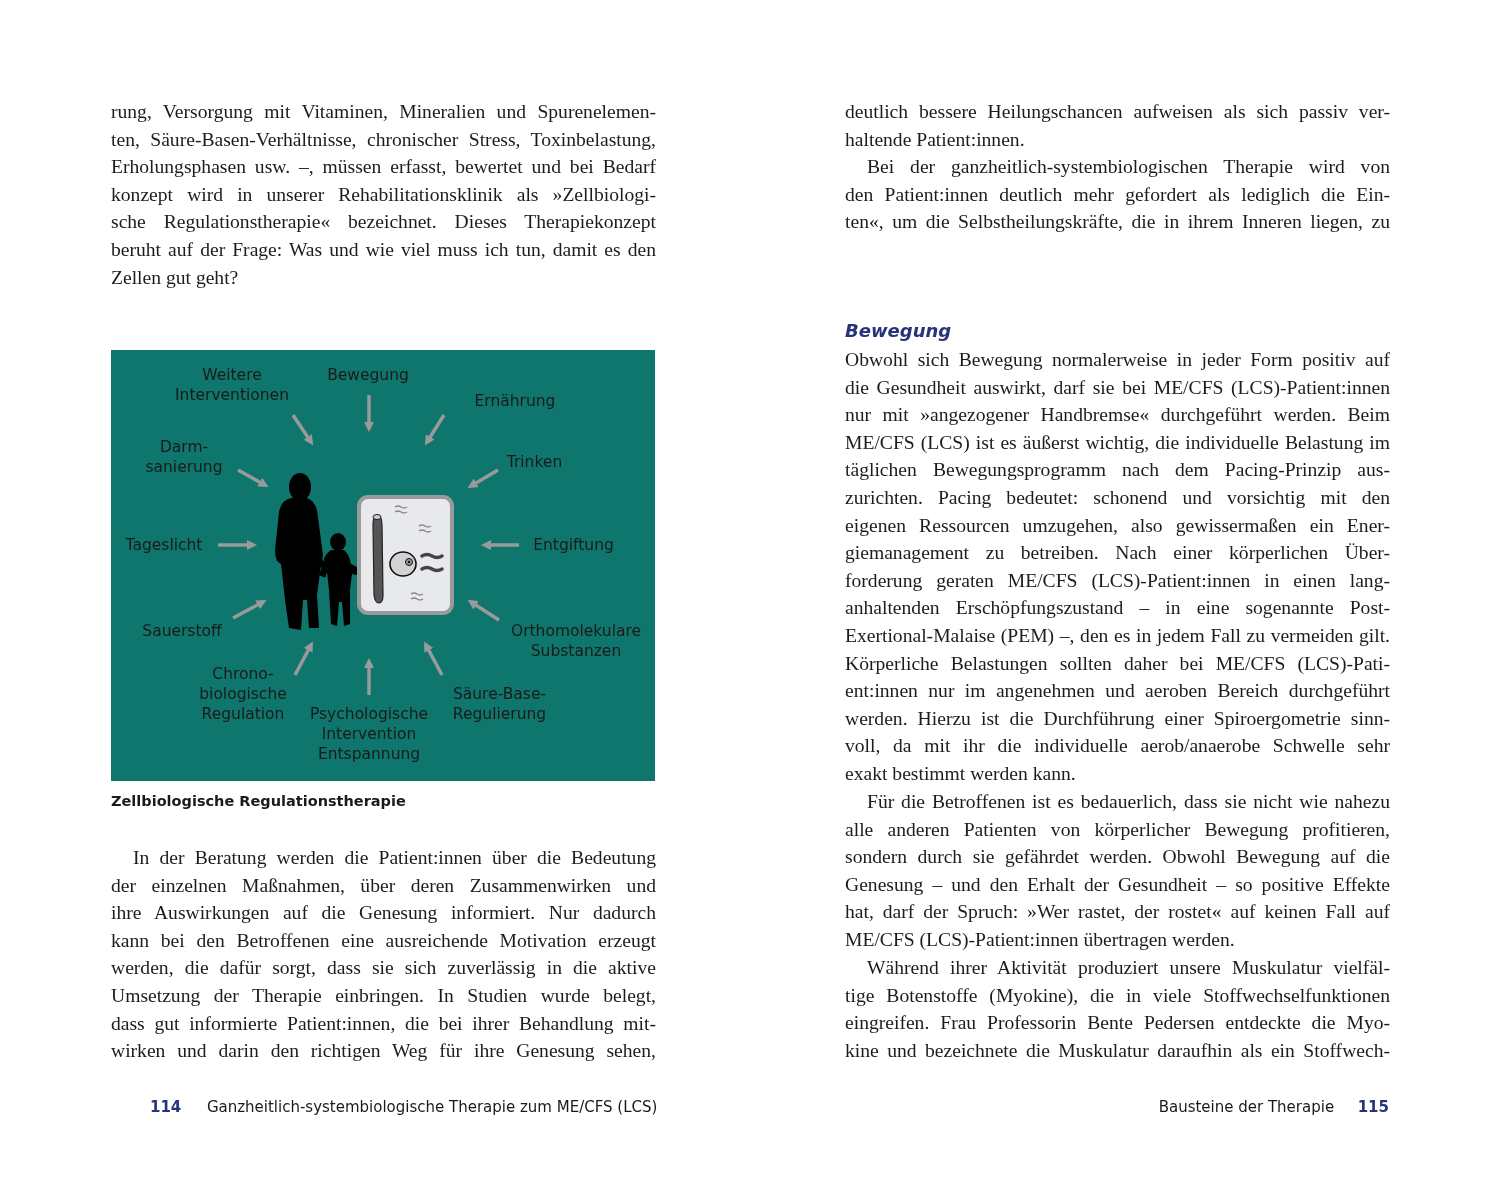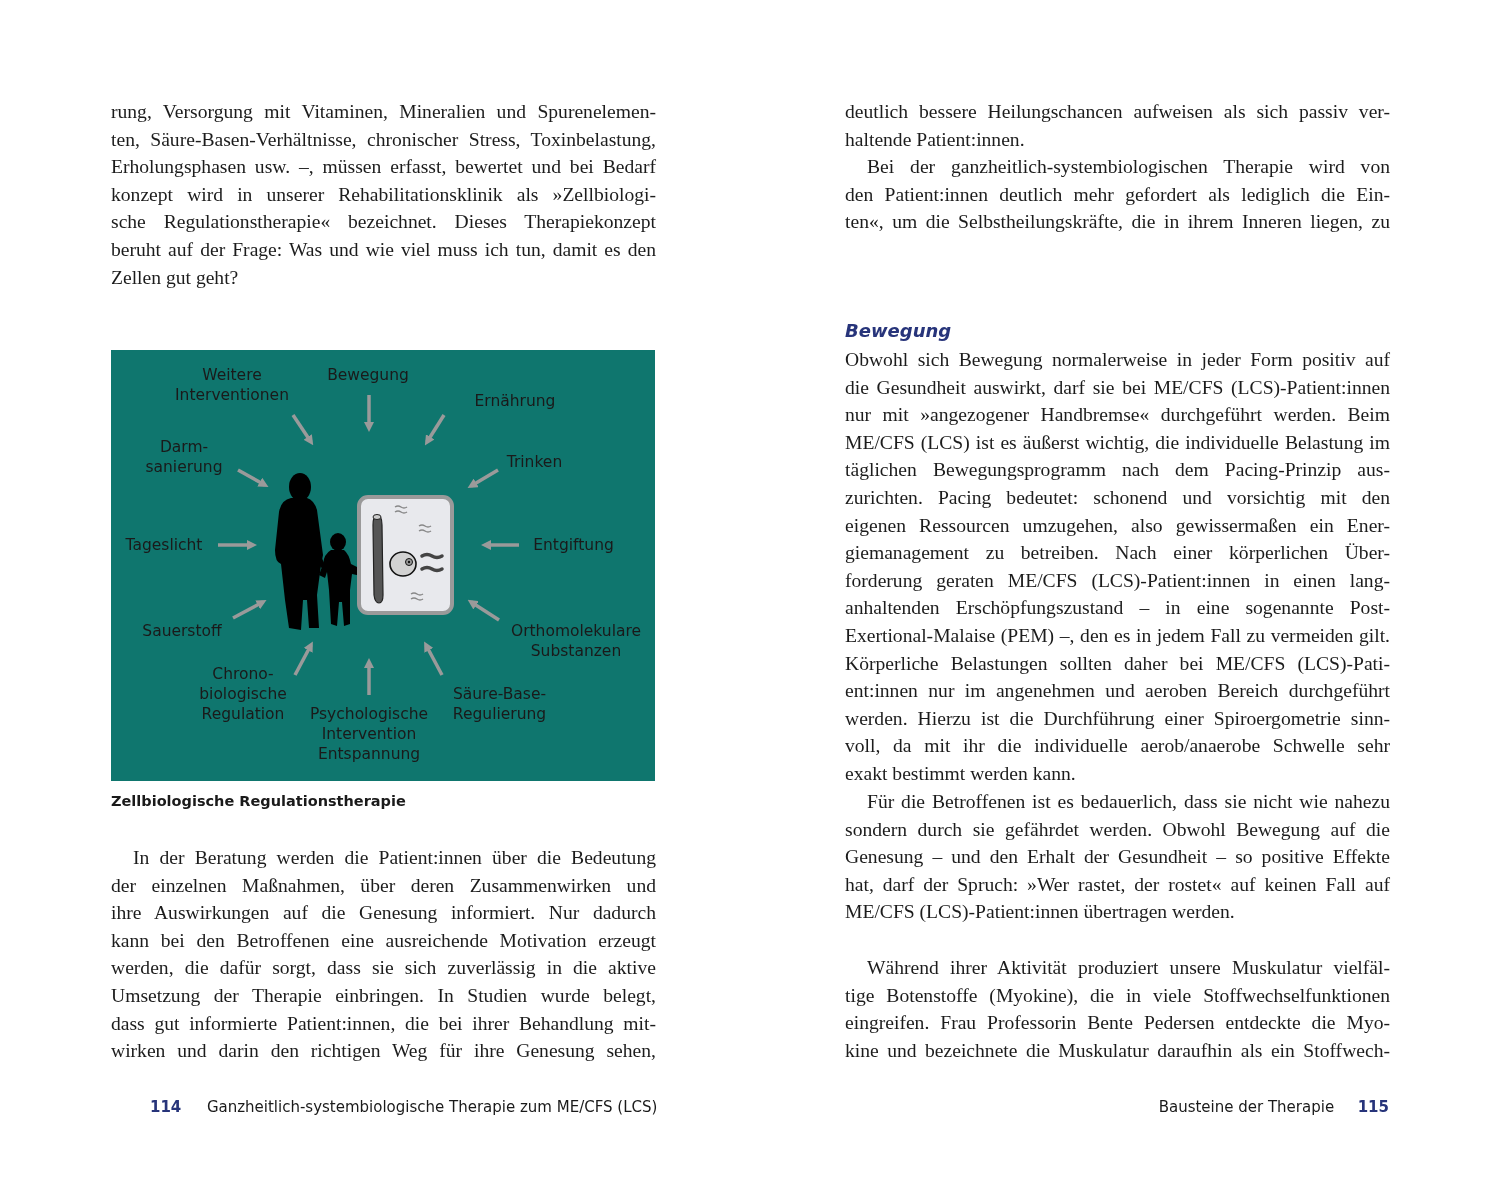--- a/index.html
+++ b/index.html
@@ -189,20 +189,21 @@
   <span class="line">Exertional-Malaise (PEM) –, den es in jedem Fall zu vermeiden gilt.</span>
   <span class="line">Körperliche Belastungen sollten daher bei ME/CFS (LCS)-Pati-</span>
   <span class="line">ent:innen nur im angenehmen und aeroben Bereich durchgeführt</span>
   <span class="line">werden. Hierzu ist die Durchführung einer Spiroergometrie sinn-</span>
   <span class="line">voll, da mit ihr die individuelle aerob/anaerobe Schwelle sehr</span>
   <span class="line last">exakt bestimmt werden kann.</span>
 </div>
 
 <div class="text-block" style="left:845px; top:788px;">
   <span class="line indent">Für die Betroffenen ist es bedauerlich, dass sie nicht wie nahezu</span>
+  <span class="line">alle anderen Patienten von körperlicher Bewegung profitieren,</span>
   <span class="line">sondern durch sie gefährdet werden. Obwohl Bewegung auf die</span>
   <span class="line">Genesung – und den Erhalt der Gesundheit – so positive Effekte</span>
   <span class="line">hat, darf der Spruch: »Wer rastet, der rostet« auf keinen Fall auf</span>
   <span class="line last">ME/CFS (LCS)-Patient:innen übertragen werden.</span>
 </div>
 
 <div class="text-block" style="left:845px; top:954px;">
   <span class="line indent">Während ihrer Aktivität produziert unsere Muskulatur vielfäl-</span>
   <span class="line">tige Botenstoffe (Myokine), die in viele Stoffwechselfunktionen</span>
   <span class="line">eingreifen. Frau Professorin Bente Pedersen entdeckte die Myo-</span>

